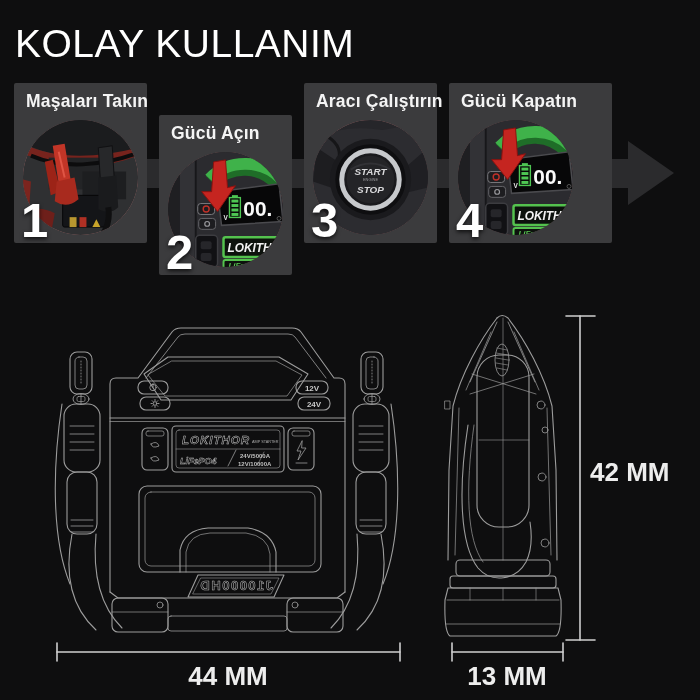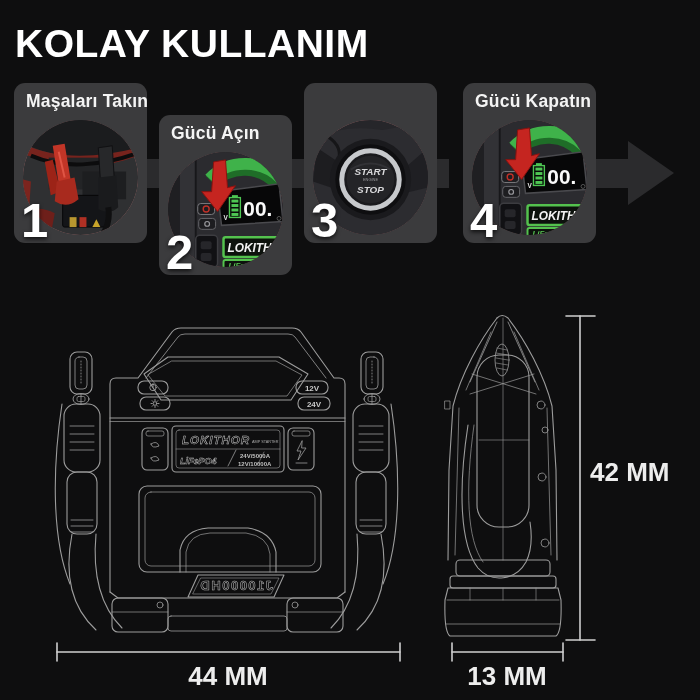--- a/index.html
+++ b/index.html
@@ -4,27 +4,27 @@
 <style>
   html,body{margin:0;padding:0;}
   body{
     width:700px;height:700px;position:relative;overflow:hidden;
     background:#0e0e0f;
     font-family:"Liberation Sans", sans-serif;
     -webkit-font-smoothing:antialiased;
   }
   .page-title{
     position:absolute;left:15px;top:22px;margin:0;
-    font-size:39px;font-weight:bold;letter-spacing:.5px;color:#ffffff;
+    font-size:39px;font-weight:normal;letter-spacing:.5px;color:#ffffff;
   }
   
   .steps{position:absolute;left:0;top:0;width:700px;height:260px;}
   .step-card{
     position:absolute;top:83px;width:133px;height:160px;
-    background:#3b3b3d;border-radius:11px;
+    background:#3b3b3d;border-radius:2px;
   }
   .step-card .step-label{
     position:absolute;left:12px;top:8px;
     color:#f4f4f4;font-size:17.5px;font-weight:600;letter-spacing:.2px;white-space:nowrap;
   }
   .step-photo{
     position:absolute;left:9px;top:37px;width:115px;height:115px;
     border-radius:50%;overflow:hidden;background:#fca5a5;
     box-shadow:inset 0 0 0 2px rgba(0,0,0,.45);
   }
@@ -133,41 +133,42 @@
     <div class="step-label">Gücü Açın</div>
     <div class="step-photo">
       <svg viewBox="0 0 116 116">
           <use href="#device-art"></use>
         </svg>
     </div>
     <div class="step-number">2</div>
   </div>
 
   <div class="step-card" style="left:304px;">
+    <div class="step-label">Aracı Çalıştırın</div>
     <div class="step-photo">
       <svg viewBox="0 0 116 116">
         <rect width="116" height="116" fill="#26262a"></rect>
         <path d="M0,18 Q34,4 70,10 L116,2 V116 H0 Z" fill="#2c2c30"></path>
         <path d="M4,28 L40,52 L30,72 L0,62 Z" fill="#1d1d20"></path>
         <path d="M116,28 L84,56 L92,74 L116,68 Z" fill="#1f1f23"></path>
         <path d="M10,14 Q30,24 26,40" stroke="#161618" stroke-width="3" fill="none"></path>
         <circle cx="58" cy="60" r="41" fill="#1a1a1d"></circle>
         <circle cx="58" cy="60" r="33" fill="none" stroke="#0e0e10" stroke-width="5"></circle>
         <circle cx="58" cy="60" r="29" fill="none" stroke="#c7c9cc" stroke-width="5"></circle>
         <circle cx="58" cy="60" r="24" fill="#242427"></circle>
         <path d="M38,50 Q58,38 78,50" stroke="#323236" stroke-width="2" fill="none"></path>
         <text x="58" y="55" text-anchor="middle" font-size="10" font-weight="bold" font-style="italic" fill="#d8d8da">START</text>
         <text x="58" y="62" text-anchor="middle" font-size="4" fill="#9a9a9c">ENGINE</text>
         <text x="58" y="74" text-anchor="middle" font-size="10" font-weight="bold" font-style="italic" fill="#d8d8da">STOP</text>
       </svg>
     </div>
     <div class="step-number">3</div>
   </div>
 
-  <div class="step-card" style="left:463px;">
+  <div class="step-card" style="left:449px;padding-left:30px;">
     <div class="step-label">Gücü Kapatın</div>
     <div class="step-photo">
       <svg viewBox="0 0 116 116">
           <use href="#device-art"></use>
         </svg>
     </div>
     <div class="step-number">4</div>
   </div>
 </div>
 

